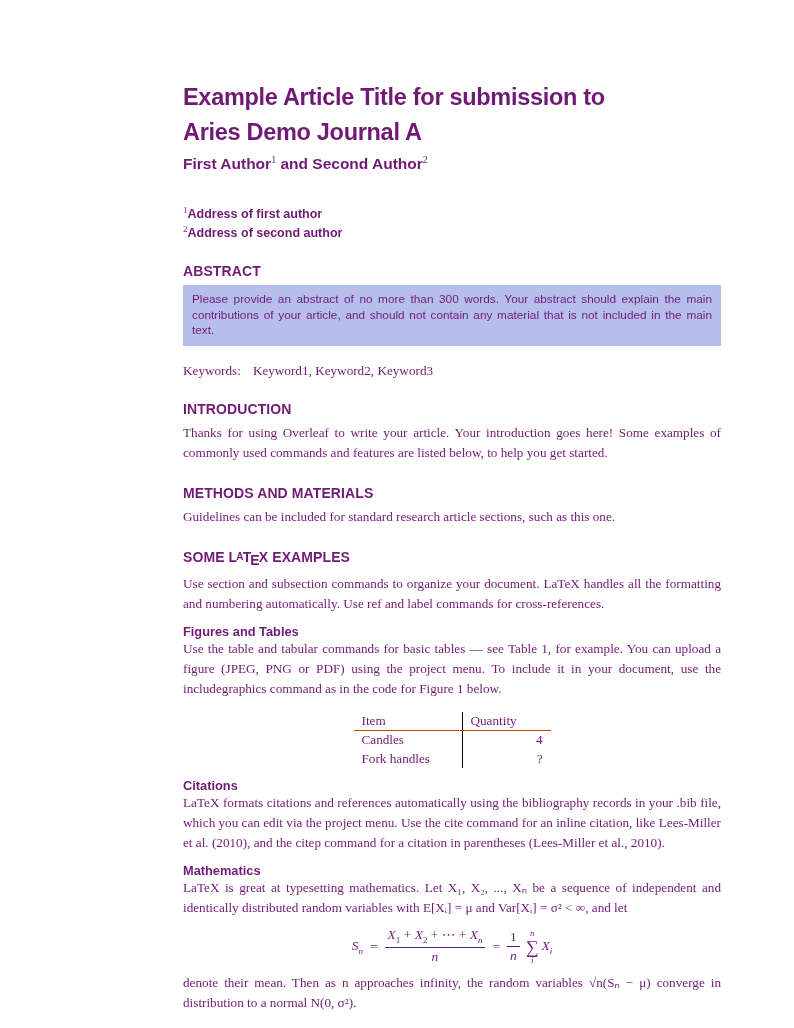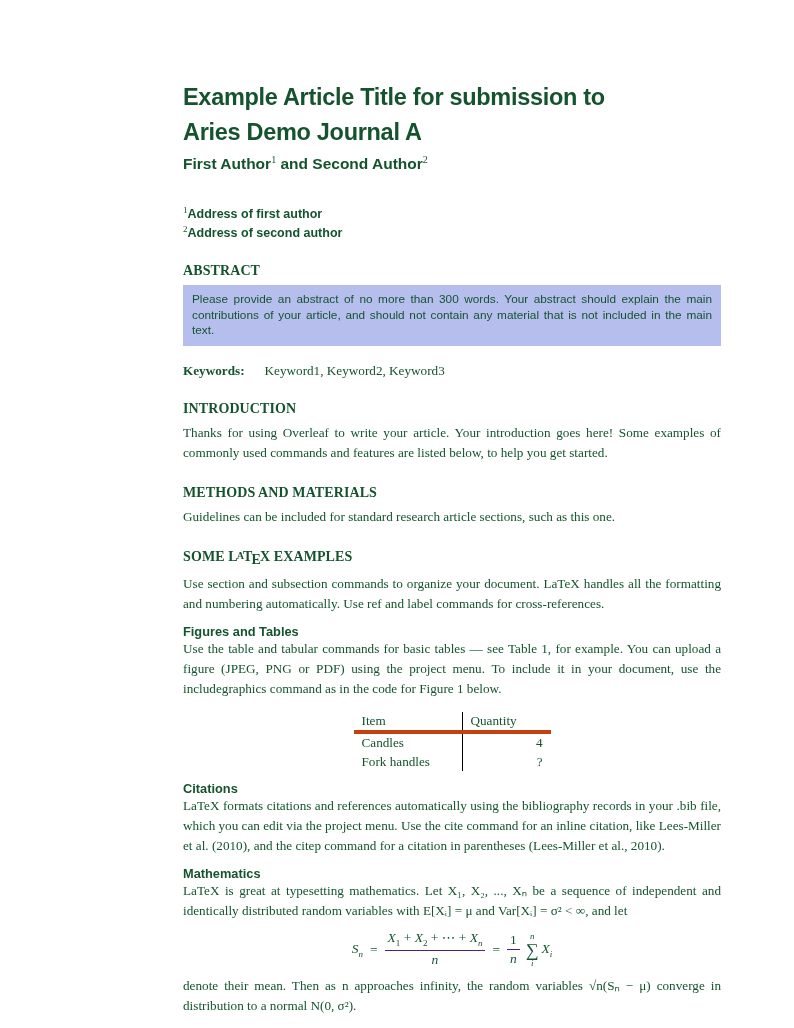--- a/index.html
+++ b/index.html
@@ -1,54 +1,54 @@
 <!DOCTYPE html>
 <html><head>
 <meta charset="utf-8">
 <style>
   html,body{margin:0;padding:0;background:#ffffff;}
   .page{position:relative;width:794px;height:1028px;background:#fff;overflow:hidden;
-        font-family:"Liberation Serif",serif;color:#14532d;}
+        font-family:"Liberation Serif",serif;color:#701a75;}
   .content{position:absolute;left:183px;top:0;width:538px;}
 
   .title{font-family:"Liberation Sans",sans-serif;font-weight:bold;font-size:23.5px;
          line-height:35px;margin:80px 0 0 0;letter-spacing:-0.3px;white-space:nowrap;}
   .authors{font-family:"Liberation Sans",sans-serif;font-weight:bold;font-size:15.5px;margin-top:4px;}
   .authors sup{font-family:"Liberation Serif",serif;font-weight:normal;font-size:10px;}
   .affiliations{margin-top:30px;font-family:"Liberation Sans",sans-serif;font-weight:bold;
                 font-size:12.5px;line-height:15px;}
   .affiliations sup{font-family:"Liberation Serif",serif;font-weight:normal;font-size:9px;}
 
-  h2.sec{font-family:Liberation Serif, serif;font-weight:bold;font-size:14px;
+  h2.sec{font-family:Liberation Sans, sans-serif;font-weight:bold;font-size:14px;
          margin:22px 0 6px 0;letter-spacing:0.1px;}
   .h-abstract{margin-top:25px;}
   .h-intro{margin-top:34px;}
   .h-methods{margin-top:14px;}
   .h-latex{margin-top:17px;}
 
   .abstract-box{background:#b6beee;padding:7px 9px;font-family:"Liberation Sans",sans-serif;
                 font-size:11.8px;line-height:15.5px;margin-top:4px;text-align:justify;}
 
   .keywords{margin-top:17px;font-size:13.2px;}
-  .keywords .kw-label{margin-right:20px;font-weight:bold;}
+  .keywords .kw-label{margin-right:12px;}
 
   p.body{font-size:13.2px;line-height:20px;text-align:justify;margin:0;}
 
   h3.subsec{font-family:"Liberation Sans",sans-serif;font-weight:bold;font-size:12.8px;
             margin:10px 0 0 0;}
   .h-citations{margin-top:29px;}
 
   
   .tex-a{display:inline-block;font-size:72%;vertical-align:0.24em;margin:0 -1px 0 -1px;}
   .tex-e{display:inline-block;vertical-align:-0.215em;margin:0 -1px 0 -1px;}
 
   
   table.example{border-collapse:collapse;margin:13px auto 0 auto;font-size:13.2px;}
   .example th,.example td{font-weight:normal;padding:1px 8px;line-height:16.5px;}
-  .example th{border-bottom:4px solid #c2410c;text-align:left;}
+  .example th{border-bottom:1px solid #c2410c;text-align:left;}
   .example .c-item{width:92px;}
   .example .c-qty{border-left:1px solid #000;width:72px;}
   .example td.c-qty{text-align:right;}
   .caption{text-align:center;margin-top:12px;font-size:12.8px;}
   .cap-label{font-family:"Liberation Sans",sans-serif;font-weight:bold;}
 
   
   .display-math{display:flex;justify-content:center;align-items:center;
                 font-size:13.5px;margin:9px 0 7px 0;}
   .mi{font-style:italic;}

